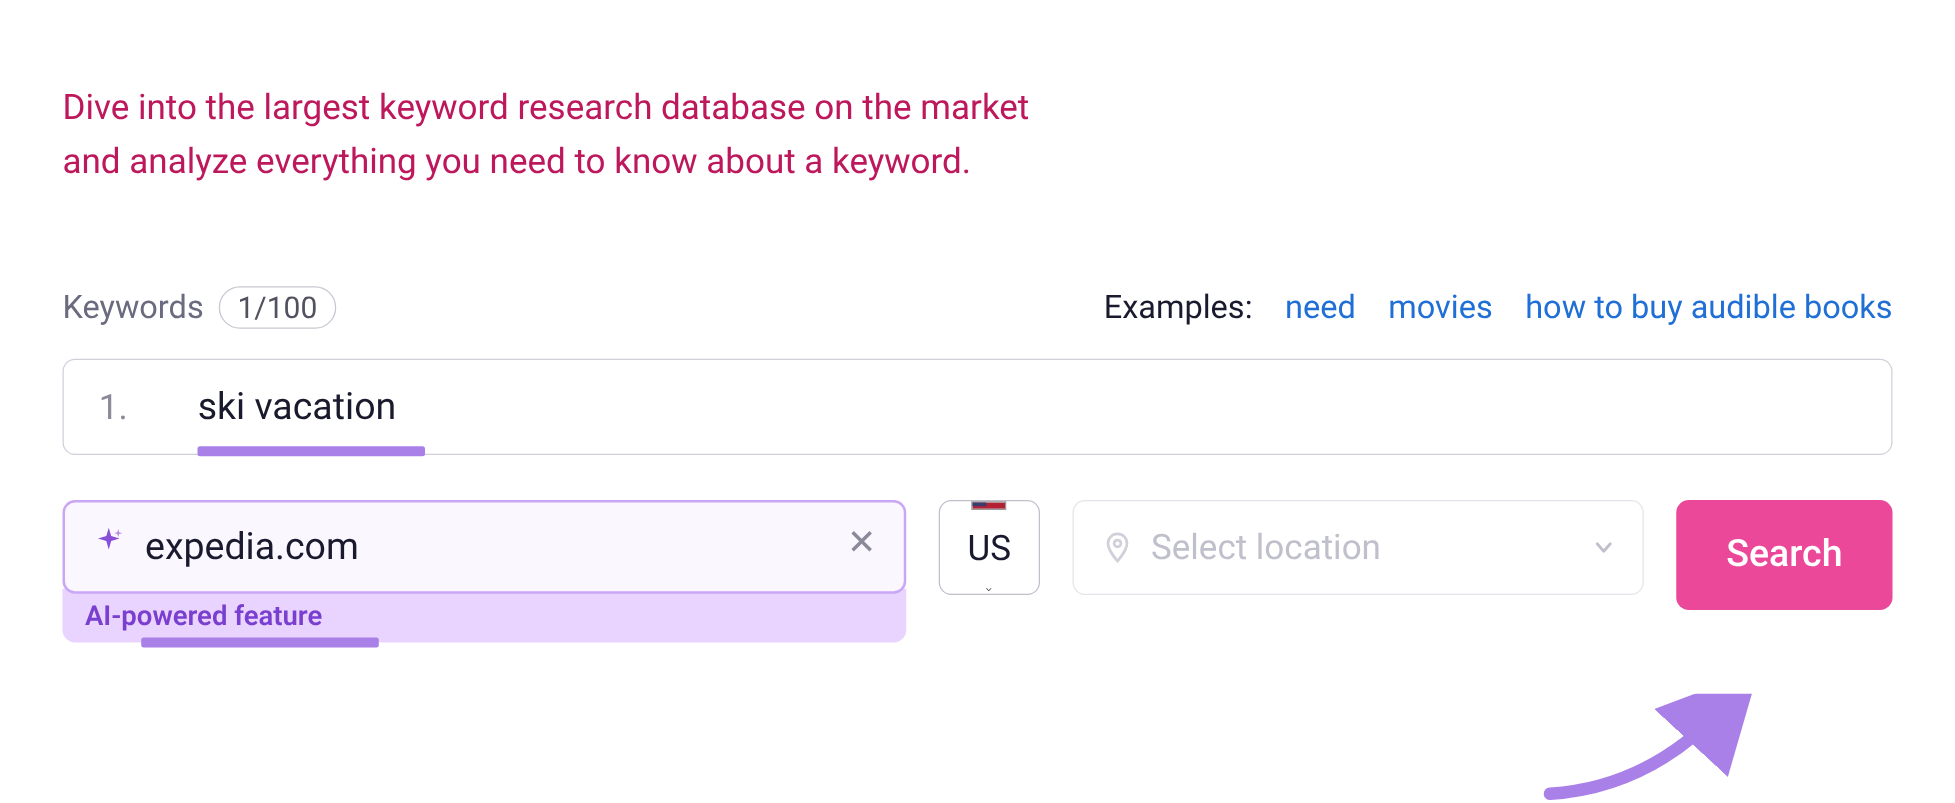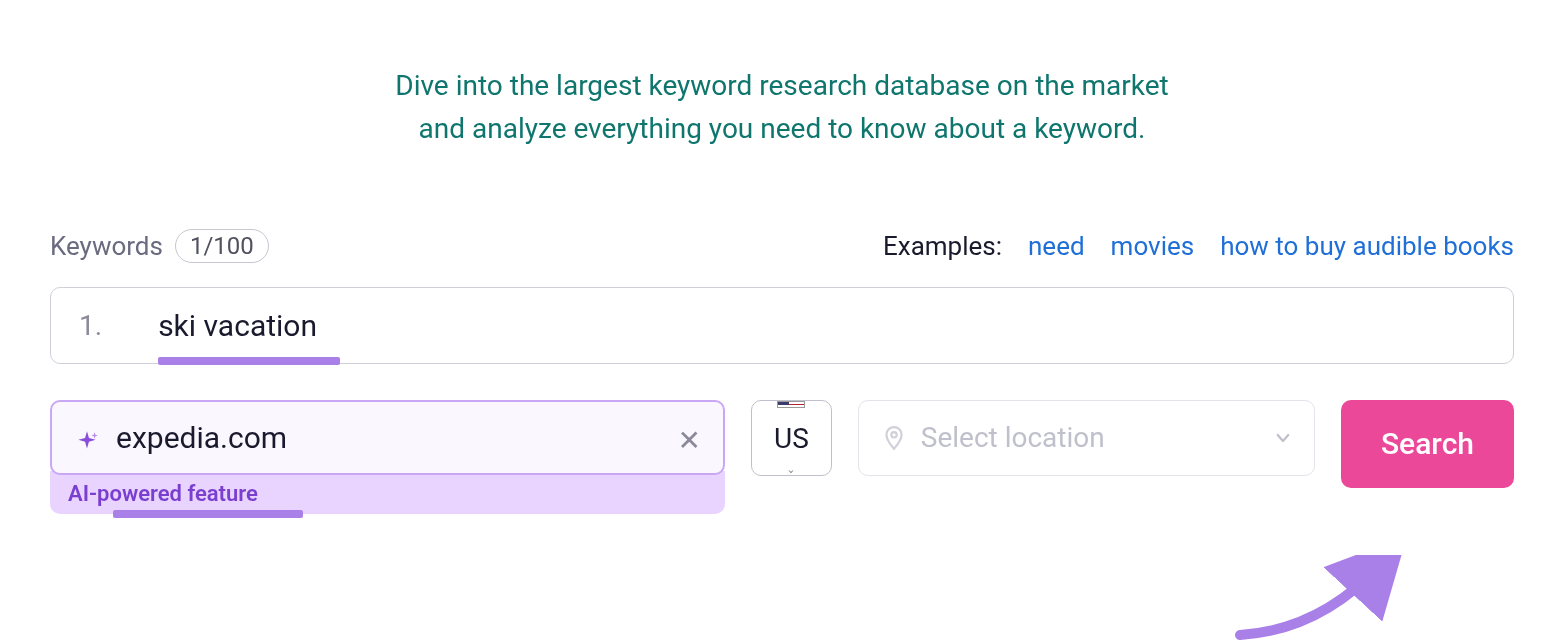--- a/index.html
+++ b/index.html
@@ -18,22 +18,22 @@
   .title {
     font-size: 60px;
     font-weight: 700;
     text-align: center;
     color: #1a1a2e;
     letter-spacing: -0.5px;
   }
   .subtitle {
     font-size: 28px;
     font-weight: 400;
-    text-align: center;
-    color: #0f766e;
+    text-align: left;
+    color: #be185d;
     margin-top: 34px;
     line-height: 1.55;
   }
   .top-row {
     display: flex;
     align-items: center;
     justify-content: space-between;
     margin-top: 78px;
     font-size: 26px;
   }
@@ -104,21 +104,21 @@
   }
   .ai-box-wrap {
     position: relative;
     flex: 0 0 675px;
   }
   .ai-box {
     border: 2px solid #c9a7f5;
     background: #fbf7ff;
     border-radius: 10px;
     display: flex;
-    align-items: flex-end;
+    align-items: flex-start;
     padding: 18px 22px;
     gap: 16px;
     position: relative;
   }
   .sparkle-icon {
     width: 26px;
     height: 26px;
     flex-shrink: 0;
   }
   .domain-value {

